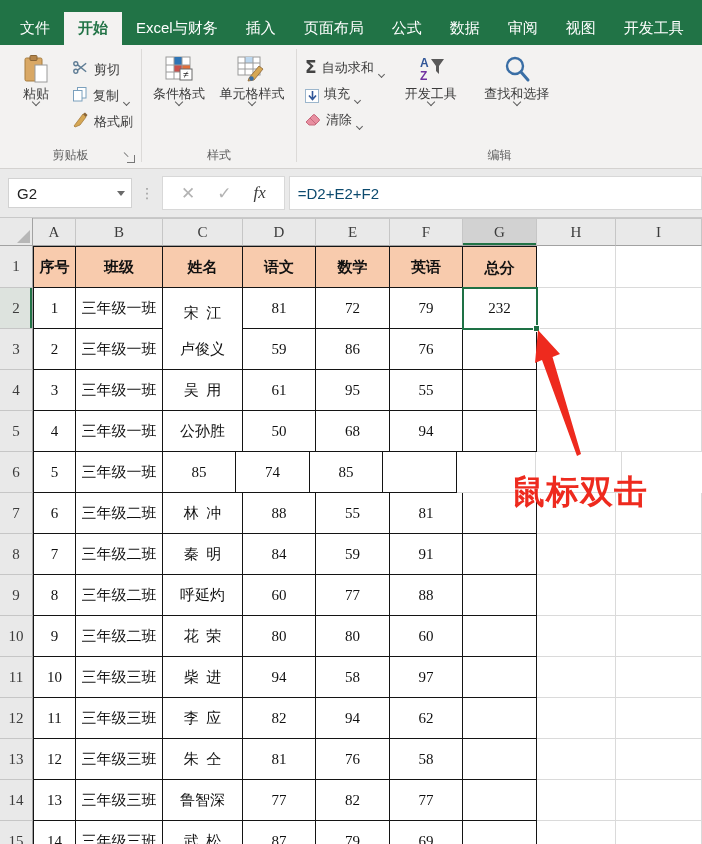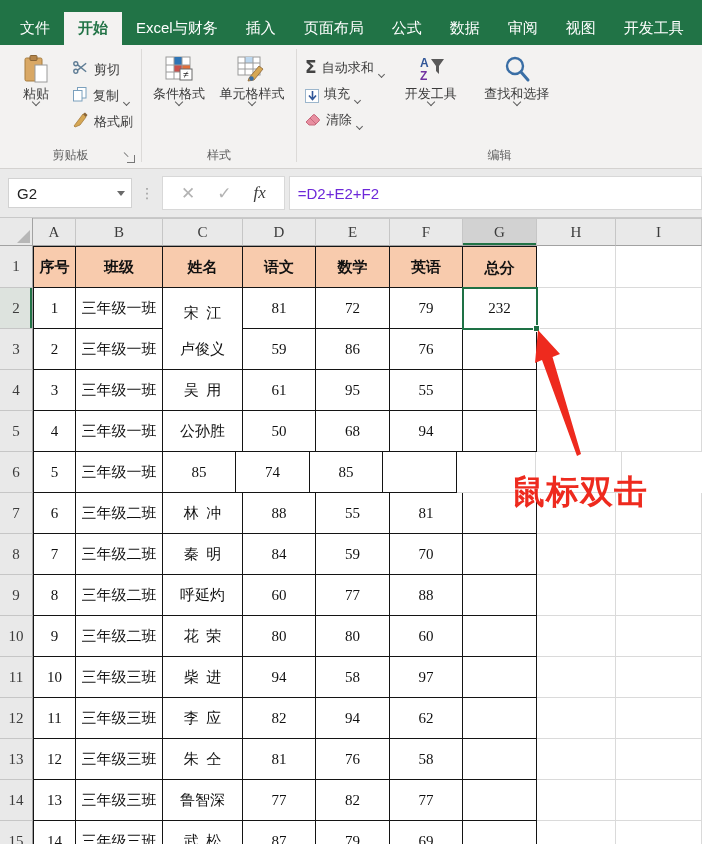--- a/index.html
+++ b/index.html
@@ -46,21 +46,21 @@
              display:flex; align-items:center; font-size:15px; color:#222; padding-left:8px; }
   .namebox .nbarrow { margin-left:auto; margin-right:6px; width:0; height:0;
              border-left:4px solid transparent; border-right:4px solid transparent;
              border-top:5px solid #6a6a6a; }
   .vdots { color:#9a9a9a; font-size:14px; margin:0 8px; letter-spacing:0; }
   .fbtns { height:34px; background:#fff; border:1px solid #d8d8d8; display:flex; align-items:center;
            gap:22px; padding:0 18px; }
   .fbx { color:#b3b3b3; font-size:17px; }
   .fx { font-family:"Liberation Serif",serif; font-style:italic; font-size:17px; color:#3d3d3d; }
   .finput { flex:1; height:34px; background:#fff; border:1px solid #d8d8d8; margin-left:4px;
-            display:flex; align-items:center; font-size:15px; color:#6d28d9; padding-left:8px; }
+            display:flex; align-items:center; font-size:15px; color:#0c4a6e; padding-left:8px; }
 
   
   .sheet { position:relative; width:702px; height:626px; background:#fff; overflow:hidden; }
   .row { display:flex; }
   .cell { display:flex; align-items:center; justify-content:center; flex:none;
           font-family:"Liberation Serif","DejaVu Serif",serif; overflow:hidden; }
   .ch  { background:#e9e9e9; border-right:1px solid #c6c6c6; border-bottom:1px solid #a2a2a2;
          border-top:1px solid #c6c6c6; font-size:15px; color:#3c3c3c; }
   .hlc { background:#d2d2d2; box-shadow:inset 0 -2px 0 #217346; }
   .rh  { background:#e9e9e9; border-right:1px solid #a2a2a2; border-bottom:1px solid #c6c6c6;
@@ -360,21 +360,21 @@
           <div class="cell lc" style="width: 79px; height: 41px;"></div>
           <div class="cell lc" style="width: 86px; height: 41px;"></div>
         </div>
         <div class="row" style="height: 41px;">
           <div class="cell rh" style="width: 33px; height: 41px;">8</div>
           <div class="cell tc colA" style="width: 43px; height: 41px;">7</div>
           <div class="cell tc" style="width: 87px; height: 41px;">三年级二班</div>
           <div class="cell tc" style="width: 80px; height: 41px;">秦  明</div>
           <div class="cell tc" style="width: 73px; height: 41px;">84</div>
           <div class="cell tc" style="width: 74px; height: 41px;">59</div>
-          <div class="cell tc" style="width: 73px; height: 41px;">70</div>
+          <div class="cell tc" style="width: 73px; height: 41px;">91</div>
           <div class="cell tc" style="width: 74px; height: 41px;"></div>
           <div class="cell lc" style="width: 79px; height: 41px;"></div>
           <div class="cell lc" style="width: 86px; height: 41px;"></div>
         </div>
         <div class="row" style="height: 41px;">
           <div class="cell rh" style="width: 33px; height: 41px;">9</div>
           <div class="cell tc colA" style="width: 43px; height: 41px;">8</div>
           <div class="cell tc" style="width: 87px; height: 41px;">三年级二班</div>
           <div class="cell tc" style="width: 80px; height: 41px;">呼延灼</div>
           <div class="cell tc" style="width: 73px; height: 41px;">60</div>

